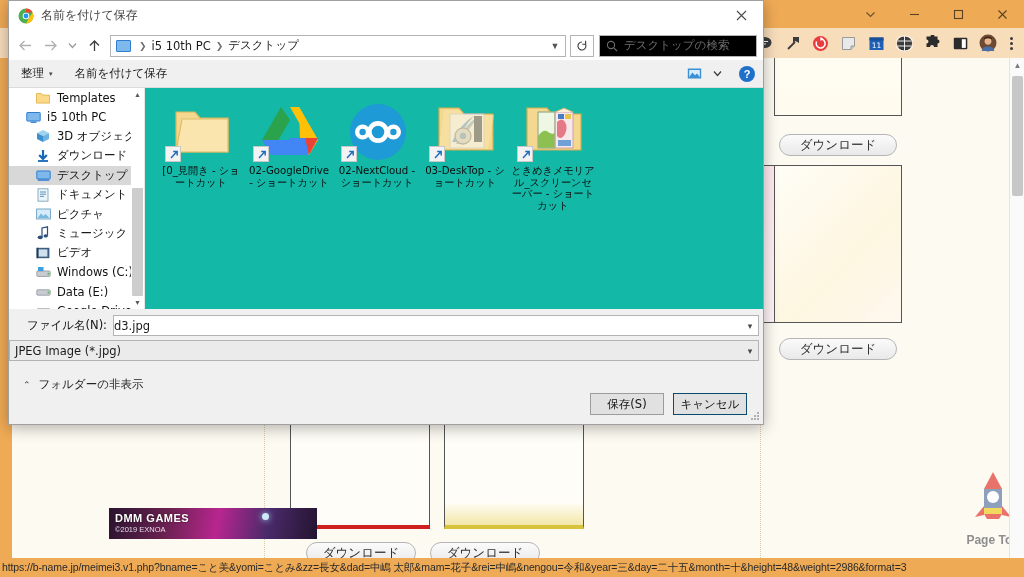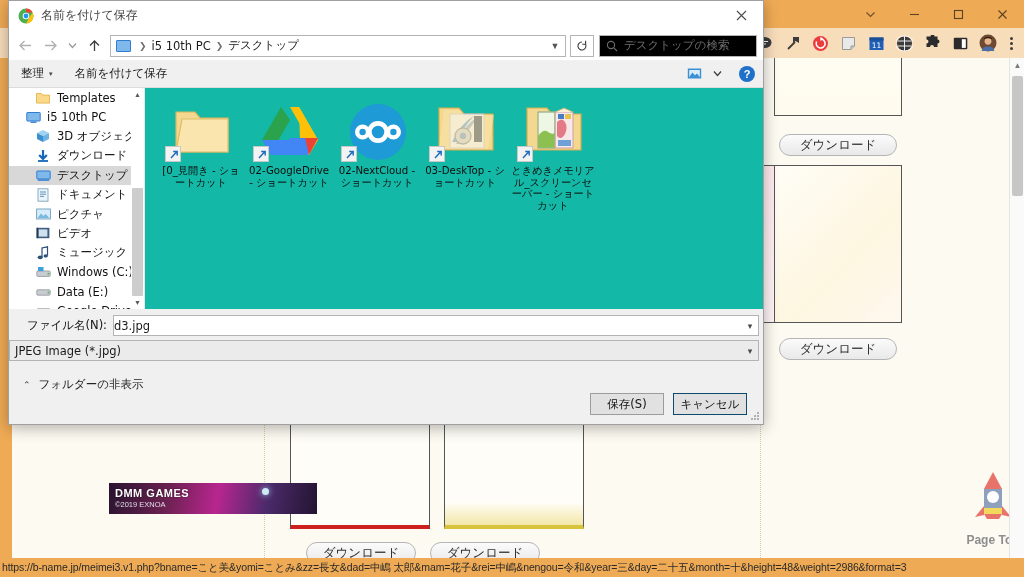--- a/index.html
+++ b/index.html
@@ -429,21 +429,21 @@
       <div class="card" style="left:432px; top:363px; width:140px; height:108px; border-bottom:4px solid #d8c33a;">
         <div class="meimei-art" style="background:linear-gradient(#fffdf7 78%,#f3e7a8 100%);"></div>
       </div>
       <div class="dl-btn" style="left:294px; top:484px; width:110px;">
         <span>ダウンロード</span>
       </div>
       <div class="dl-btn" style="left:418px; top:484px; width:110px;">
         <span>ダウンロード</span>
       </div>
 
-      <div class="dmm-ad" style="left:97px; top:425px; width:208px; height:31px;text-align:center;">
+      <div class="dmm-ad" style="left:97px; top:450px; width:208px; height:31px;text-align:center;">
         <div class="dmm-logo">DMM GAMES</div>
         <div class="dmm-copy">©2019 EXNOA</div>
         <div class="dmm-orb"></div>
       </div>
 
       <div class="card" style="left:762px; top:-60px; width:128px; height:118px;">
         <div class="meimei-art" style="background:linear-gradient(#fffdf7,#fffbee);"></div>
       </div>
       <div class="dl-btn" style="left:767px; top:76px; width:118px;">
         <span>ダウンロード</span>
@@ -646,38 +646,38 @@
           <svg width="15" height="12" viewBox="0 0 15 12">
               <rect x="0.6" y="1" width="13.8" height="10" fill="#d6ecfa" stroke="#6f9fc0" stroke-width="0.9"></rect>
               <path d="M1.5 10 L5 5.4 L7.4 8 L9.6 6 L13.4 10 Z" fill="#7bb8dd"></path>
             </svg>
         </span>
         <span class="vjp">ピクチャ</span>
       </div>
 
       <div class="navrow indent">
         <span class="ic">
+          <svg width="12" height="14" viewBox="0 0 12 14">
+              <path d="M5 11 V2 L10.5 0.8 V9.6" stroke="#2b4f78" stroke-width="1.2" fill="none"></path>
+              <ellipse cx="3.2" cy="11.3" rx="2.5" ry="1.9" fill="#2b4f78"></ellipse>
+              <ellipse cx="8.7" cy="9.9" rx="2.2" ry="1.7" fill="#2b4f78"></ellipse>
+            </svg>
+        </span>
+        <span class="vjp">ミュージック</span>
+      </div>
+
+      <div class="navrow indent">
+        <span class="ic">
           <svg width="14" height="12" viewBox="0 0 14 12">
               <rect x="0.6" y="0.8" width="12.8" height="10.4" fill="#3f5d80"></rect>
               <rect x="2.6" y="2.4" width="8.8" height="7.2" fill="#cfe0ef"></rect>
               <rect x="0.6" y="0.8" width="1.6" height="10.4" fill="#24384f"></rect>
             </svg>
         </span>
         <span class="vjp">ビデオ</span>
-      </div>
-
-      <div class="navrow indent">
-        <span class="ic">
-          <svg width="12" height="14" viewBox="0 0 12 14">
-              <path d="M5 11 V2 L10.5 0.8 V9.6" stroke="#2b4f78" stroke-width="1.2" fill="none"></path>
-              <ellipse cx="3.2" cy="11.3" rx="2.5" ry="1.9" fill="#2b4f78"></ellipse>
-              <ellipse cx="8.7" cy="9.9" rx="2.2" ry="1.7" fill="#2b4f78"></ellipse>
-            </svg>
-        </span>
-        <span class="vjp">ミュージック</span>
       </div>
 
       <div class="navrow indent">
         <span class="ic">
           <svg width="15" height="12" viewBox="0 0 15 12">
               <rect x="0.8" y="5" width="13.4" height="5.4" rx="1" fill="#c9cdd2" stroke="#8e949b" stroke-width="0.8"></rect>
               <rect x="2" y="1" width="5.5" height="4" fill="#3aa0e0"></rect>
               <circle cx="12.4" cy="7.7" r="1" fill="#5bb85b"></circle>
             </svg>
         </span>

